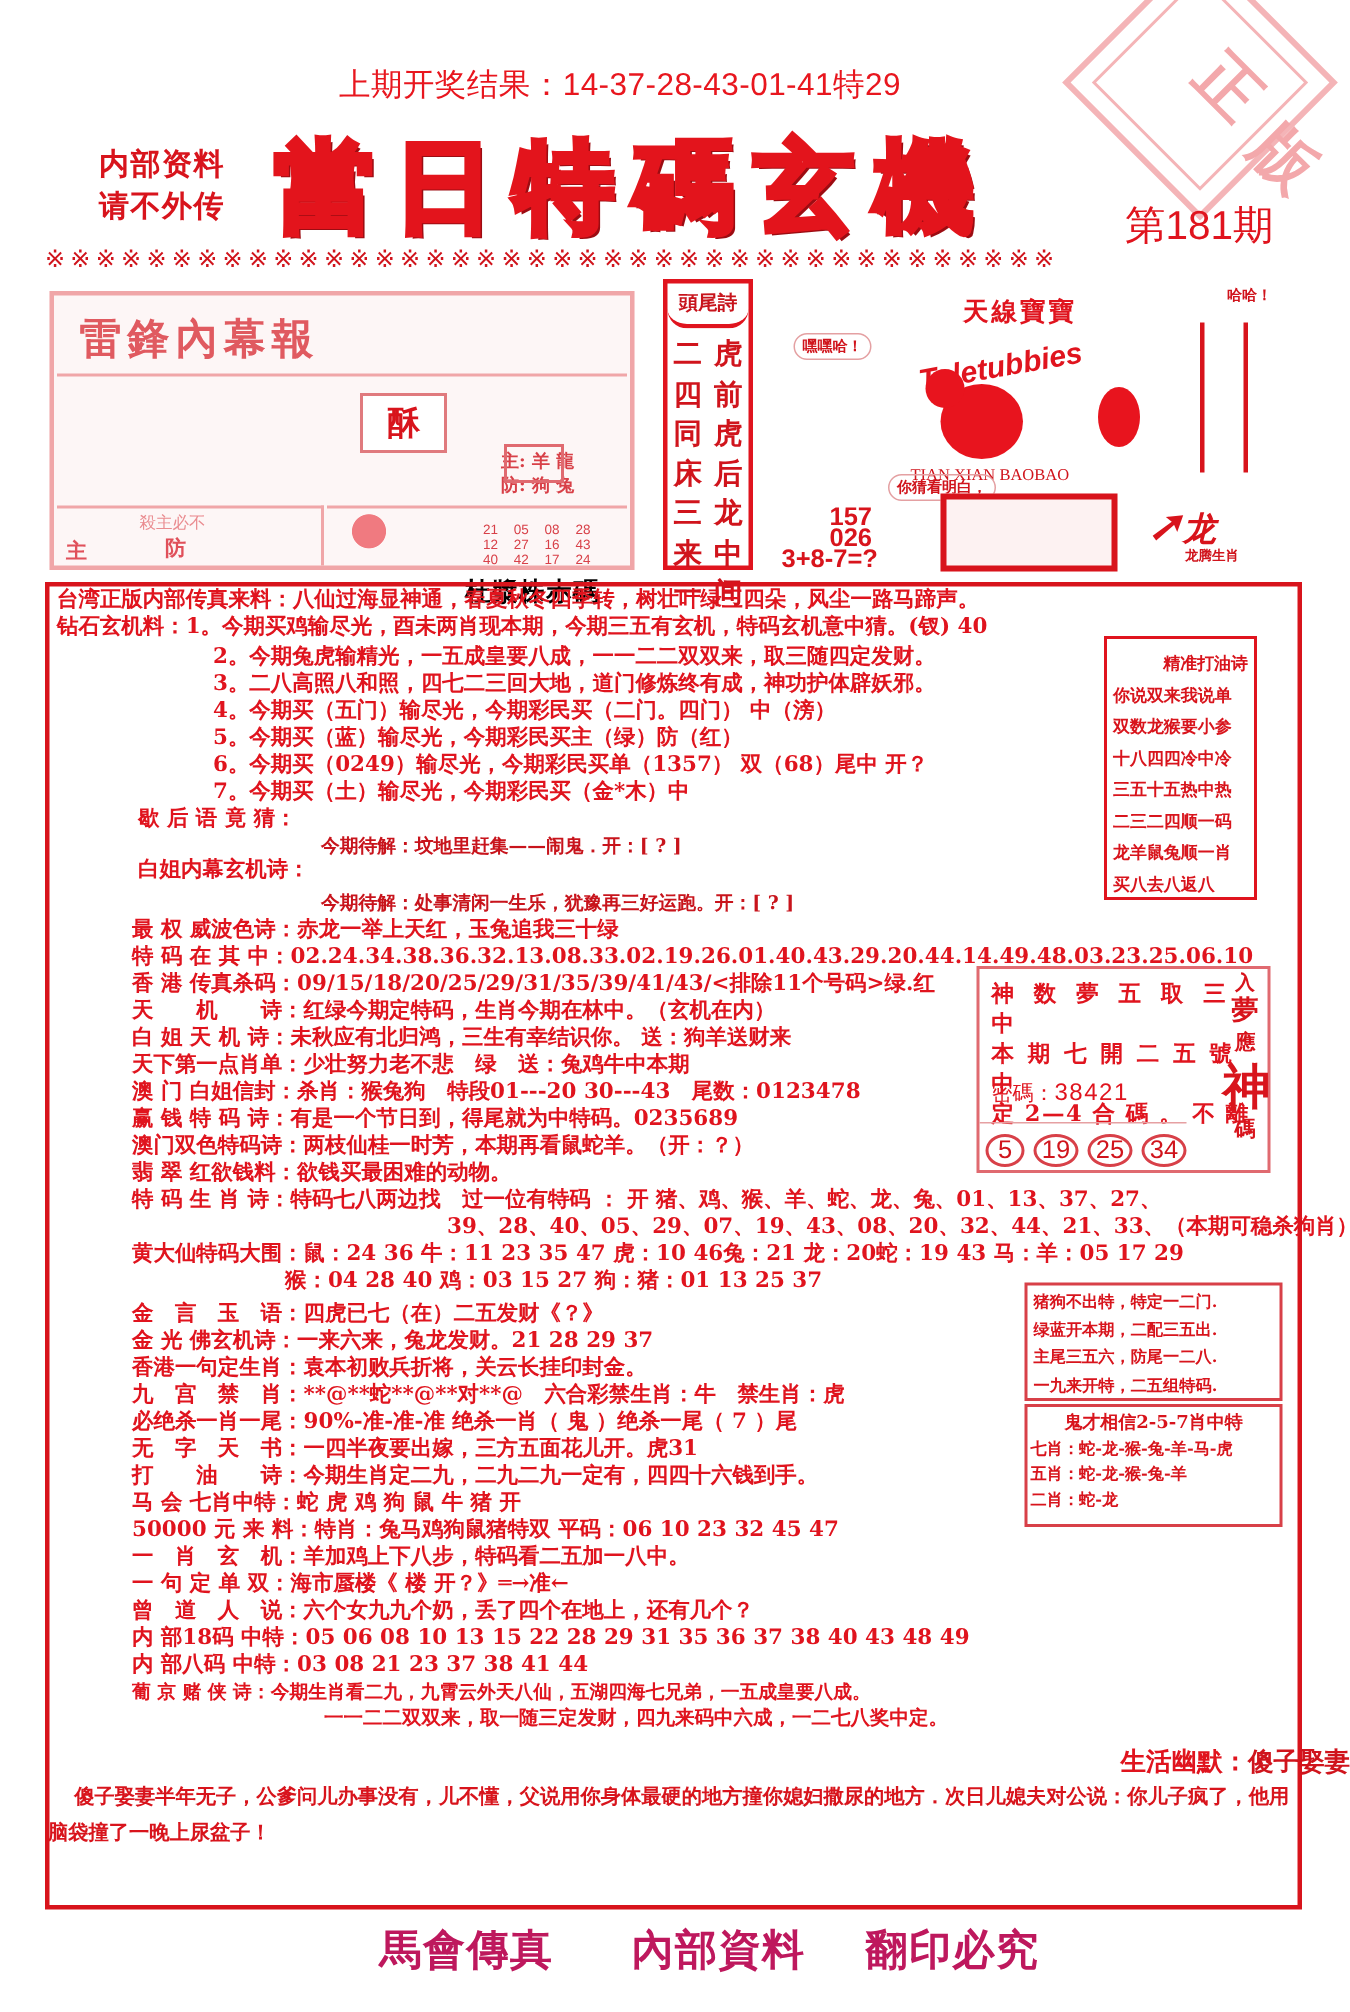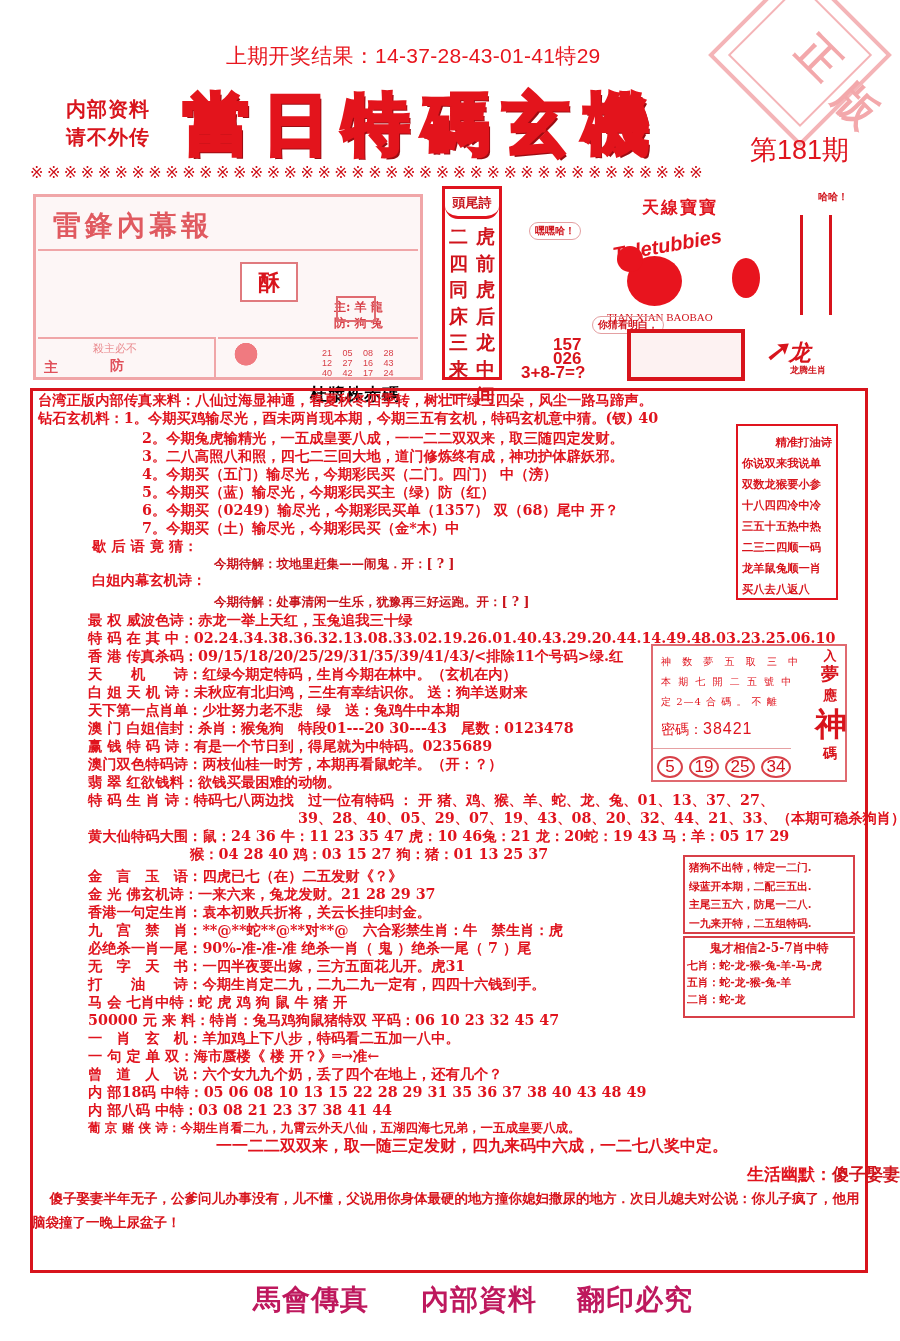--- a/index.html
+++ b/index.html
@@ -54,21 +54,21 @@
   
   .main-box { position: absolute; left: 30px; top: 388px; width: 838px; height: 885px; border: 3px solid #d8141c; }
   .ln { position: absolute; white-space: nowrap; font-size: 14.3px; line-height: 16px; color: #e0141e; font-weight: bold; }
   .ln .lbl { display: inline-block; }
   .sub { font-size: 12px; color: #c8141c; }
 
   .oil-box { position: absolute; left: 736px; top: 424px; width: 102px; height: 176px; border: 2px solid #e0141e; background: #fff; padding: 6px 4px; font-size: 11.3px; line-height: 21px; font-weight: bold; color: #d8141c; white-space: nowrap; }
   .oil-box .t { text-align: right; }
 
   .god-box { position: absolute; left: 651px; top: 644px; width: 196px; height: 138px; border: 2px solid #e06a70; }
-  .god-text { position: absolute; left: 8px; top: 6px; font-size: 10px; line-height: 20px; color: #e0141e; font-weight: normal; letter-spacing: 4px; }
+  .god-text { position: absolute; left: 8px; top: 6px; font-size: 15px; line-height: 20px; color: #e0141e; font-weight: bold; letter-spacing: 4px; }
   .god-code { position: absolute; left: 8px; top: 74px; font-size: 14px; color: #e0141e; }
   .god-code .v { font-family: "Liberation Sans", sans-serif; font-size: 16px; letter-spacing: 1px; }
   .god-div { position: absolute; left: 0; top: 102px; width: 138px; height: 1px; background: #e6a0a2; }
   .ball { position: absolute; top: 110px; height: 22px; border: 2px solid #d84048; border-radius: 50%; font-family: "Liberation Sans", sans-serif; font-size: 17px; color: #d0141c; text-align: center; line-height: 18px; }
   .god-side { position: absolute; left: 162px; top: 2px; width: 30px; text-align: center; color: #d8141c; font-weight: bold; }
 
   .pig-box { position: absolute; left: 683px; top: 855px; width: 172px; height: 79px; border: 2px solid #d84048; padding: 2px 4px; font-size: 10.8px; line-height: 18.5px; font-weight: bold; color: #d8141c; white-space: nowrap; }
   .ghost-box { position: absolute; left: 683px; top: 936px; width: 172px; height: 82px; border: 2px solid #d84048; padding: 2px 2px; font-size: 10.8px; line-height: 17px; font-weight: bold; color: #d8141c; white-space: nowrap; }
   .ghost-box .t { text-align: center; font-size: 12px; }
 
@@ -211,21 +211,21 @@
     <div class="ln" style="top: 958px; left: 88px;"><span class="lbl">无　字　天　书：</span><span>一四半夜要出嫁，三方五面花儿开。虎31</span></div>
     <div class="ln" style="top: 976px; left: 88px;"><span class="lbl">打　　油　　诗：</span><span>今期生肖定二九，二九二九一定有，四四十六钱到手。</span></div>
     <div class="ln" style="top: 994px; left: 88px;"><span class="lbl">马 会 七肖中特：</span><span>蛇 虎 鸡 狗 鼠 牛 猪 开</span></div>
     <div class="ln" style="top: 1012px; left: 88px;"><span class="lbl">50000 元 来 料：</span><span>特肖：兔马鸡狗鼠猪特双 平码：06 10 23 32 45 47</span></div>
     <div class="ln" style="top: 1030px; left: 88px;"><span class="lbl">一　肖　玄　机：</span><span>羊加鸡上下八步，特码看二五加一八中。</span></div>
     <div class="ln" style="top: 1048px; left: 88px;"><span class="lbl">一 句 定 单 双：</span><span>海市蜃楼《 楼 开？》═→准←</span></div>
     <div class="ln" style="top: 1066px; left: 88px;"><span class="lbl">曾　道　人　说：</span><span>六个女九九个奶，丢了四个在地上，还有几个？</span></div>
     <div class="ln" style="top: 1084px; left: 88px;"><span class="lbl">内 部18码 中特：</span><span>05 06 08 10 13 15 22 28 29 31 35 36 37 38 40 43 48 49</span></div>
     <div class="ln" style="top: 1102px; left: 88px;"><span class="lbl">内 部八码 中特：</span><span>03 08 21 23 37 38 41 44</span></div>
     <div class="ln" style="top: 1120px; left: 88px; font-size: 12.5px;"><span class="lbl">葡 京 赌 侠 诗：</span><span>今期生肖看二九，九霄云外天八仙，五湖四海七兄弟，一五成皇要八成。</span></div>
-    <div class="ln" style="top: 1138px; left: 216px; font-size: 16px;"><span class="lbl"></span><span>一一二二双双来，取一随三定发财，四九来码中六成，一二七八奖中定。</span></div>
+    <div class="ln" style="top: 1138px; left: 216px; font-size: 13px;"><span class="lbl"></span><span>一一二二双双来，取一随三定发财，四九来码中六成，一二七八奖中定。</span></div>
   </div>
 
 <div class="oil-box">
   <div class="t">精准打油诗</div>
   <div>你说双来我说单</div>
   <div>双数龙猴要小参</div>
   <div>十八四四冷中冷</div>
   <div>三五十五热中热</div>
   <div>二三二四顺一码</div>
   <div>龙羊鼠兔顺一肖</div>

